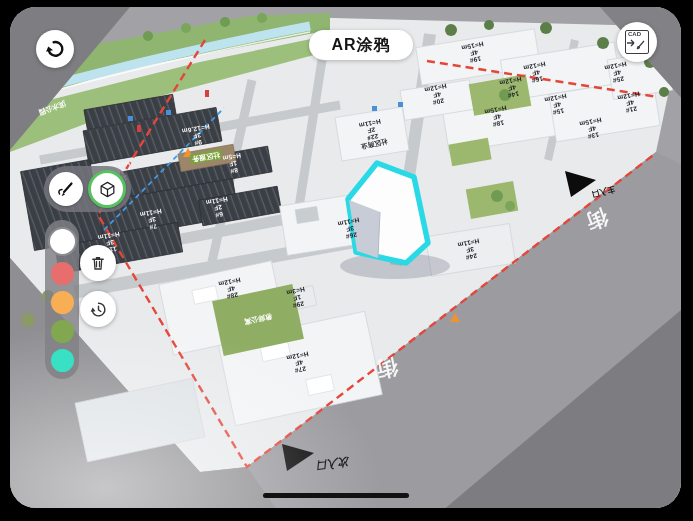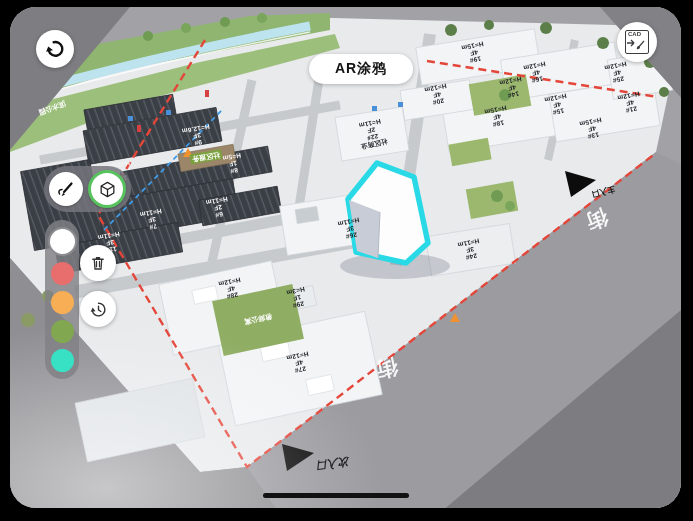--- a/index.html
+++ b/index.html
@@ -18,22 +18,22 @@
   .area-lbl{font-size:7px;color:#fff;font-weight:bold;}
   .area-chip{background:#7ca23f;padding:1px 2px;border-radius:1px;}
   .road-char{font-size:21px;color:rgba(255,255,255,.92);font-weight:bold;}
   .entrance-lbl{font-size:8px;color:#111;font-weight:bold;}
   .entrance-lbl.graffiti{font-size:11px;font-style:italic;}
   
   .circle-btn{position:absolute;background:#fff;border-radius:50%;
     box-shadow:0 1px 4px rgba(0,0,0,.3);display:flex;align-items:center;justify-content:center;}
   .title-pill{position:absolute;left:309px;top:30px;width:104px;height:30px;background:#fff;
     border-radius:16px;display:flex;align-items:center;justify-content:center;
-    box-shadow:0 1px 4px rgba(0,0,0,.25);font-size:14px;font-weight:bold;color:#141414;
-    letter-spacing:1px;margin-top:24px;}
+    box-shadow:0 1px 4px rgba(0,0,0,.25);font-size:16px;font-weight:bold;color:#141414;
+    letter-spacing:1px;}
   .tool-pill{position:absolute;left:44px;top:166px;height:46px;padding:0 5px;
     background:rgba(118,118,124,.85);border-radius:24px;display:flex;align-items:center;gap:5px;}
   .tool-btn{width:34px;height:34px;background:#fff;border-radius:50%;
     display:flex;align-items:center;justify-content:center;box-shadow:0 1px 2px rgba(0,0,0,.25);}
   .tool-btn.selected{border:3px solid #58c25e;width:32px;height:32px;}
   .palette{position:absolute;left:45px;top:220px;width:34px;padding:7px 0;
     background:rgba(128,128,133,.82);border-radius:18px;display:flex;flex-direction:column;
     align-items:center;gap:6px;}
   .swatch{width:23px;height:23px;border-radius:50%;}
   .swatch.selected{width:25px;height:25px;border:2.5px solid #8d8d91;}

